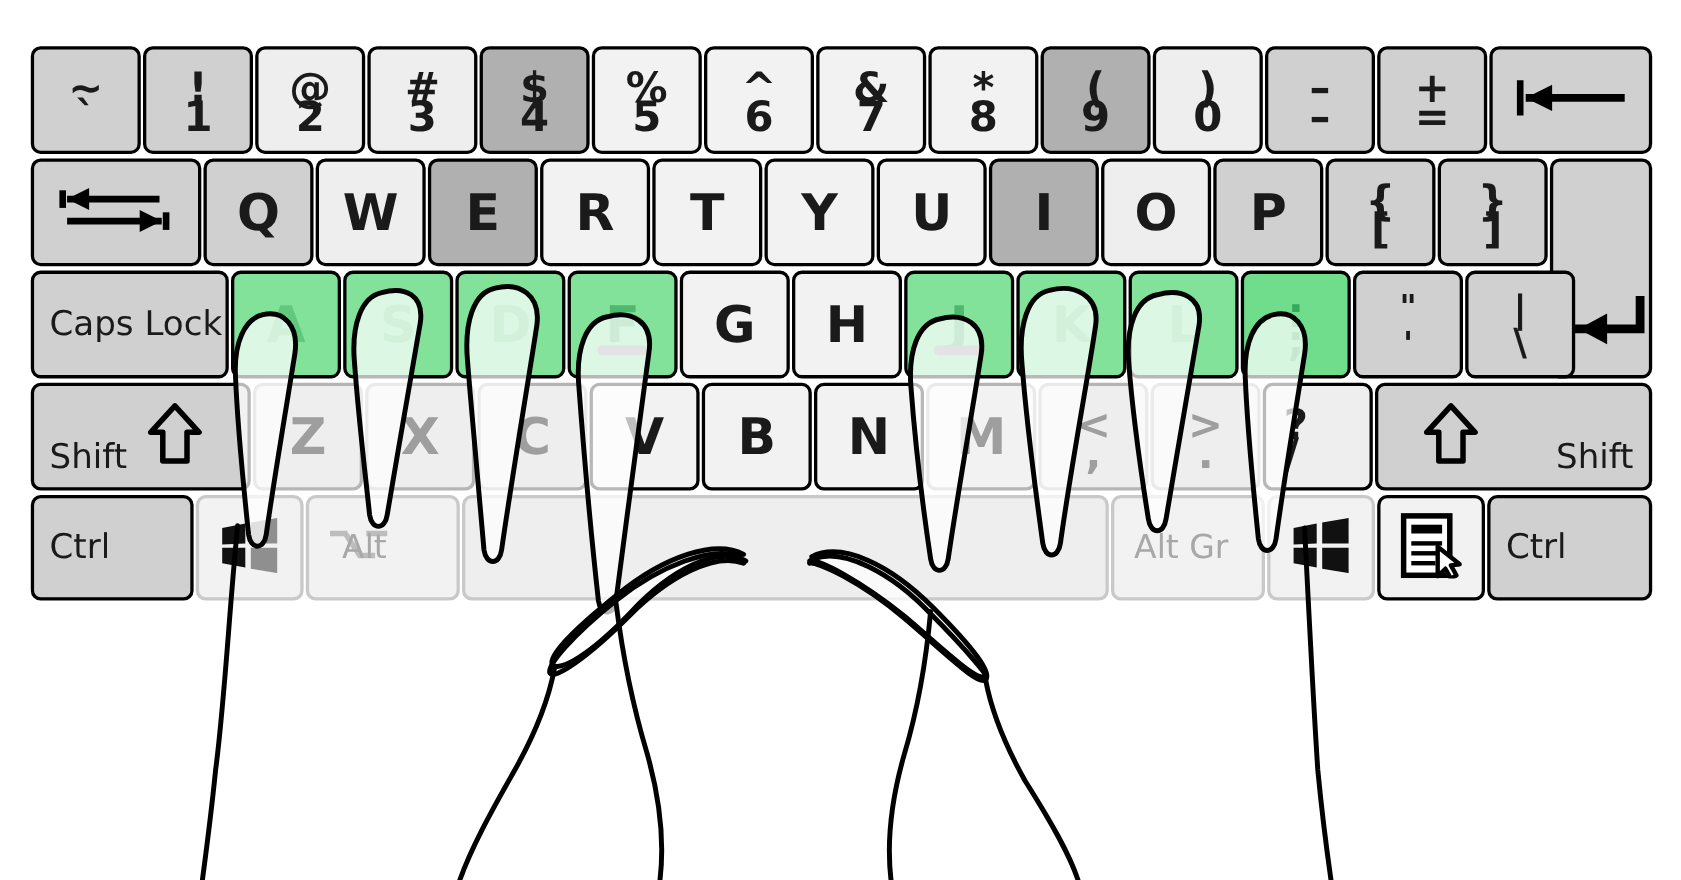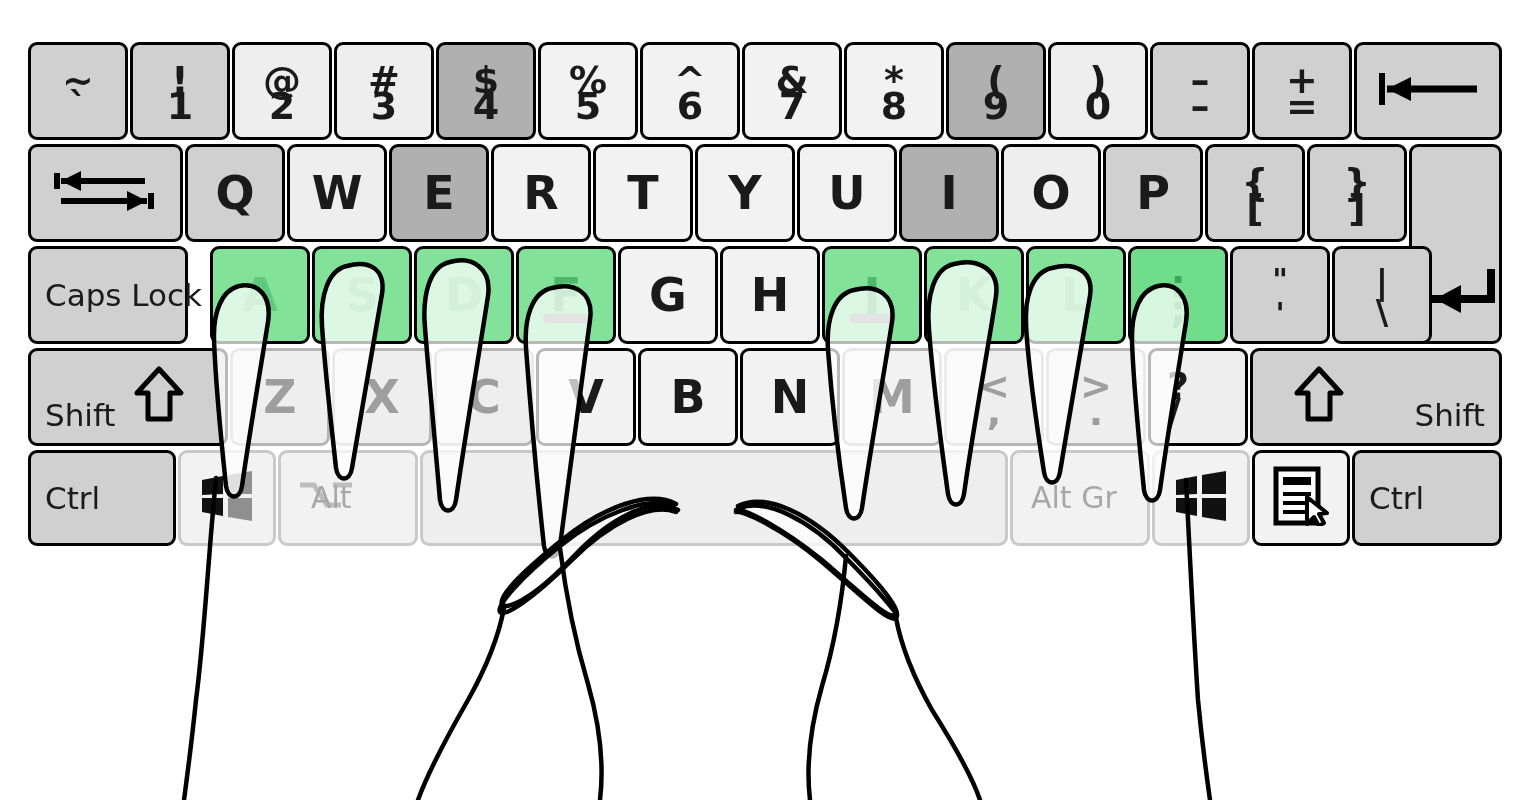--- a/index.html
+++ b/index.html
@@ -300,21 +300,21 @@
     <div id="enter-key" style="left:1381px;top:102px;width:93px;height:200px;">
       <span class="icon-wrap" style="left:50%;top:148px;transform:translate(-50%,-50%);">
         <svg width="86" height="52" viewBox="0 0 86 52">
           <path d="M78 6 L78 32 L18 32" stroke="#000" stroke-width="8" fill="none" stroke-linecap="square"></path>
           <polygon points="22,32 48,18 48,46" fill="#000"></polygon>
         </svg>
       </span>
     </div>
 
     <div class="krow r2">
-      <div class="key k-gray" style="left:0px;width:160px;">
+      <div class="key k-gray" style="left:0px;width:180px;">
         <span class="lbl tl">Caps Lock</span>
       </div>
       <div class="key k-green" style="left:182px;width:100px;">
         <span class="lbl alpha" style="color:#61c97d;">A</span>
       </div>
       <div class="key k-green" style="left:284px;width:100px;">
         <span class="lbl alpha" style="color:#61c97d;">S</span>
       </div>
       <div class="key k-green" style="left:386px;width:100px;">
         <span class="lbl alpha" style="color:#61c97d;">D</span>

